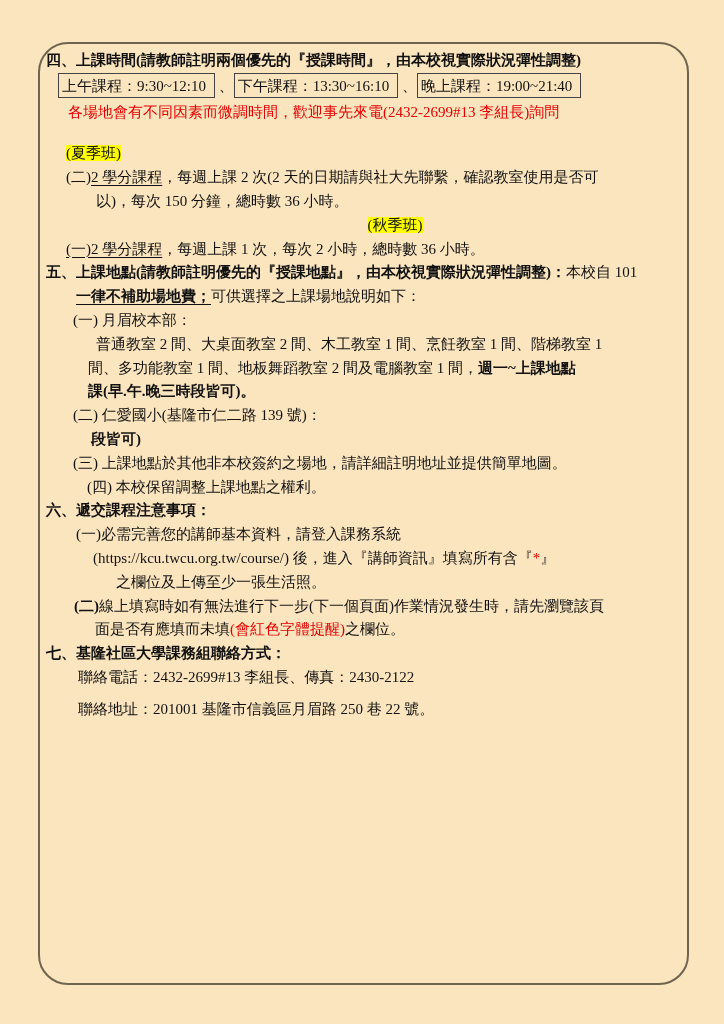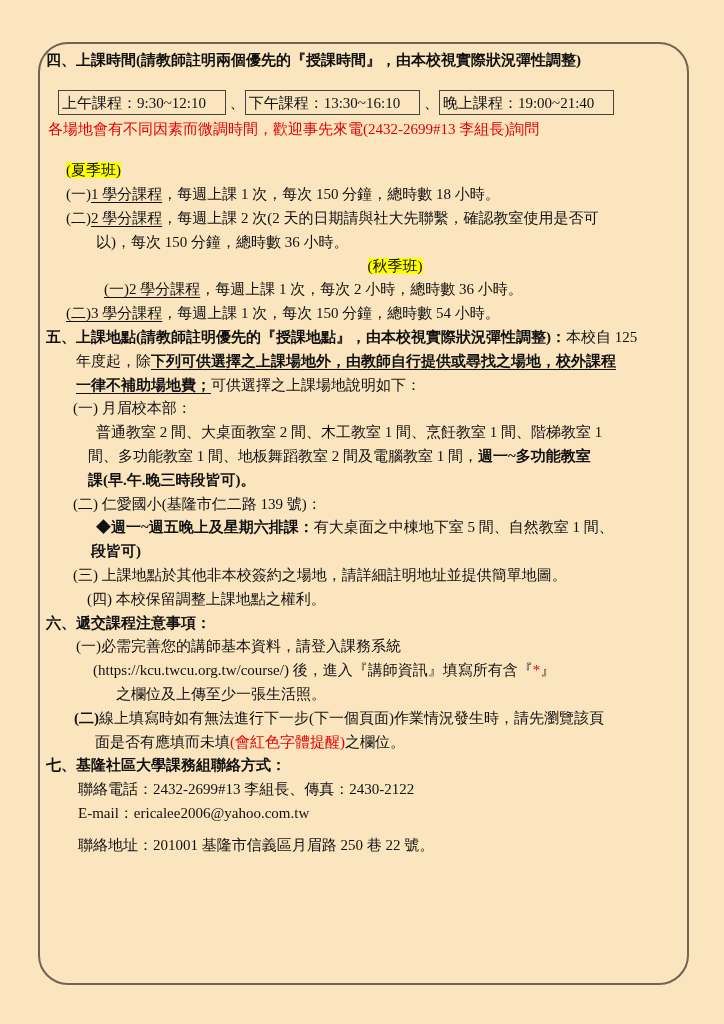--- a/index.html
+++ b/index.html
@@ -33,56 +33,50 @@
     letter-spacing:0;
     font-family:Liberation Serif, serif;
   }
   .run{}
   .b{font-weight:bold;}
   .u{text-decoration:underline;text-underline-offset:3px;text-decoration-thickness:1px;}
   .r{color:var(--red,#E40000);}
   .hl{background:var(--hl,#FFFF00);}
   .box{
     border:1px solid var(--boxb,#444444);
-    padding:2px 19px 1px 3px;
+    padding:2px 8px 1px 3px;
     display:inline-block;
     line-height:20px;
-    margin-top:17px;
   }
 </style>
 </head>
 <body style="--bg: #FBE5BE; --fg: #111111; --frame: #6E6450; --red: #E40000; --hl: #FFFF00; --boxb: #444444;">
 
 <div class="frame"></div>
 <div class="content">
     <div class="line" style="margin-left: 46px;"><span class="run b">四、上課時間(請教師註明兩個優先的『授課時間』，由本校視實際狀況彈性調整)</span></div>
     <div class="line" style="margin-left: 58px;"><span class="run box">上午課程：9:30~12:10</span><span class="run"> 、</span><span class="run box">下午課程：13:30~16:10</span><span class="run"> 、</span><span class="run box">晚上課程：19:00~21:40</span></div>
-    <div class="line" style="margin-left: 48px; margin-top: 2px;"><span class="run r">各場地會有不同因素而微調時間，歡迎事先來電(2432-2699#13 李組長)詢問</span></div>
+    <div class="line" style="margin-left: 68px; margin-top: 2px;"><span class="run r">各場地會有不同因素而微調時間，歡迎事先來電(2432-2699#13 李組長)詢問</span></div>
     <div class="line" style="margin-left: 66px; margin-top: 18px;"><span class="run hl">(夏季班)</span></div>
-    <div class="line" style="margin-left: 66px;"><span class="run">(一)</span><span class="run u">1 學分課程</span><span class="run">，每週上課 1 次，每次 150 分鐘，總時數 18 小時。</span></div>
     <div class="line" style="margin-left: 66px;"><span class="run">(二)</span><span class="run u">2 學分課程</span><span class="run">，每週上課 2 次(2 天的日期請與社大先聯繫，確認教室使用是否可</span></div>
     <div class="line" style="margin-left: 96px;"><span class="run">以)，每次 150 分鐘，總時數 36 小時。</span></div>
     <div class="line" style="margin-left: 66px; text-align: center;"><span class="run hl">(秋季班)</span></div>
-    <div class="line" style="margin-left: 104px;"><span class="run u">(一)2 學分課程</span><span class="run">，每週上課 1 次，每次 2 小時，總時數 36 小時。</span></div>
-    <div class="line" style="margin-left: 66px;"><span class="run u">(二)3 學分課程</span><span class="run">，每週上課 1 次，每次 150 分鐘，總時數 54 小時。</span></div>
-    <div class="line" style="margin-left: 46px;"><span class="run b">五、上課地點(請教師註明優先的『授課地點』，由本校視實際狀況彈性調整)：</span><span class="run">本校自 125</span></div>
-    <div class="line" style="margin-left: 76px;"><span class="run">年度起，除</span><span class="run b u">下列可供選擇之上課場地外，由教師自行提供或尋找之場地，校外課程</span></div>
+    <div class="line" style="margin-left: 66px;"><span class="run u">(一)2 學分課程</span><span class="run">，每週上課 1 次，每次 2 小時，總時數 36 小時。</span></div>
+    <div class="line" style="margin-left: 46px;"><span class="run b">五、上課地點(請教師註明優先的『授課地點』，由本校視實際狀況彈性調整)：</span><span class="run">本校自 101</span></div>
     <div class="line" style="margin-left: 76px;"><span class="run b u">一律不補助場地費；</span><span class="run">可供選擇之上課場地說明如下：</span></div>
     <div class="line" style="margin-left: 73px;"><span class="run">(一) 月眉校本部：</span></div>
     <div class="line" style="margin-left: 96px;"><span class="run">普通教室 2 間、大桌面教室 2 間、木工教室 1 間、烹飪教室 1 間、階梯教室 1</span></div>
-    <div class="line" style="margin-left: 88px;"><span class="run">間、多功能教室 1 間、地板舞蹈教室 2 間及電腦教室 1 間，</span><span class="run b">週一~多功能教室</span></div>
+    <div class="line" style="margin-left: 88px;"><span class="run">間、多功能教室 1 間、地板舞蹈教室 2 間及電腦教室 1 間，</span><span class="run b">週一~上課地點</span></div>
     <div class="line" style="margin-left: 88px;"><span class="run b">課(早.午.晚三時段皆可)。</span></div>
     <div class="line" style="margin-left: 73px;"><span class="run">(二) 仁愛國小(基隆市仁二路 139 號)：</span></div>
-    <div class="line" style="margin-left: 96px;"><span class="run b">◆週一~週五晚上及星期六排課：</span><span class="run">有大桌面之中棟地下室 5 間、自然教室 1 間、</span></div>
     <div class="line" style="margin-left: 91px;"><span class="run b">段皆可)</span></div>
     <div class="line" style="margin-left: 73px;"><span class="run">(三) 上課地點於其他非本校簽約之場地，請詳細註明地址並提供簡單地圖。</span></div>
     <div class="line" style="margin-left: 87px;"><span class="run">(四) 本校保留調整上課地點之權利。</span></div>
     <div class="line" style="margin-left: 46px;"><span class="run b">六、遞交課程注意事項：</span></div>
     <div class="line" style="margin-left: 76px;"><span class="run">(一)必需完善您的講師基本資料，請登入課務系統</span></div>
     <div class="line" style="margin-left: 93px;"><span class="run">(https://kcu.twcu.org.tw/course/) 後，進入『講師資訊』填寫所有含『</span><span class="run r">*</span><span class="run">』</span></div>
     <div class="line" style="margin-left: 116px;"><span class="run">之欄位及上傳至少一張生活照。</span></div>
     <div class="line" style="margin-left: 74px;"><span class="run b">(二)</span><span class="run">線上填寫時如有無法進行下一步(下一個頁面)作業情況發生時，請先瀏覽該頁</span></div>
     <div class="line" style="margin-left: 95px;"><span class="run">面是否有應填而未填</span><span class="run r">(會紅色字體提醒)</span><span class="run">之欄位。</span></div>
     <div class="line" style="margin-left: 46px;"><span class="run b">七、基隆社區大學課務組聯絡方式：</span></div>
     <div class="line" style="margin-left: 78px;"><span class="run">聯絡電話：2432-2699#13 李組長、傳真：2430-2122</span></div>
-    <div class="line" style="margin-left: 78px;"><span class="run">E-mail：ericalee2006@yahoo.com.tw</span></div>
     <div class="line" style="margin-left: 78px; margin-top: 8px;"><span class="run">聯絡地址：201001 基隆市信義區月眉路 250 巷 22 號。</span></div>
   </div>
 
 </body></html>

